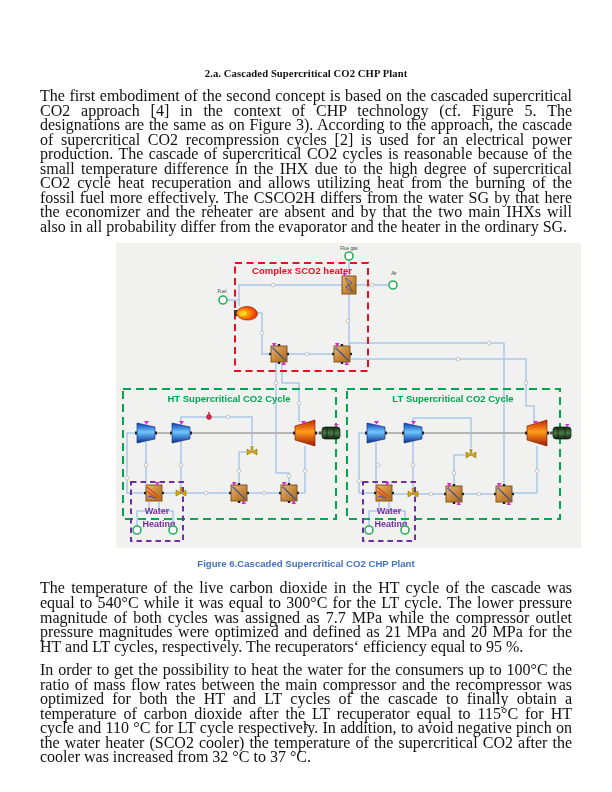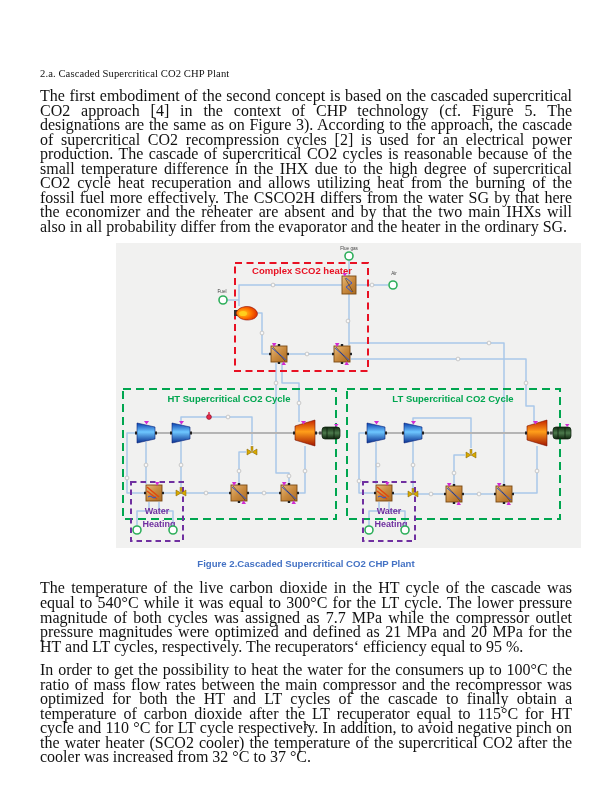--- a/index.html
+++ b/index.html
@@ -6,21 +6,21 @@
   .page{
     position:relative;
     width:612px;height:792px;
     background:#ffffff;
     font-family:"Liberation Serif", serif;
     color:#111;
     overflow:hidden;
   }
   .content{position:absolute;left:40px;top:60px;width:532px;}
   .title{
-    font-weight:normal;font-size:10.6px;
+    text-align:center;font-weight:bold;font-size:10.6px;
     margin:8px 0 10px 0;letter-spacing:.1px;
   }
   p.body{
     font-size:16px;line-height:14.55px;text-align:justify;
     margin:0 0 9px 0;
   }
   .figure-wrap{width:380px;margin:3px auto 0 auto;}
   .figure-caption{
     text-align:center;
     font-family:"Liberation Sans", sans-serif;
@@ -279,21 +279,21 @@
           <circle class="node" cx="262" cy="222" r="1.9"></circle>
           <circle class="node" cx="297" cy="222" r="1.9"></circle>
           <circle class="node" cx="243" cy="238" r="1.9"></circle>
           <circle class="node" cx="315" cy="251" r="1.9"></circle>
           <circle class="node" cx="363" cy="251" r="1.9"></circle>
           <circle class="node" cx="421" cy="228" r="1.9"></circle>
           <circle class="node" cx="338" cy="230" r="1.9"></circle>
         </g>
       </svg>
 
-      <div class="figure-caption">Figure 2.Cascaded Supercritical CO2 CHP Plant</div>
+      <div class="figure-caption">Figure 6.Cascaded Supercritical CO2 CHP Plant</div>
     </div>
 
     <p class="body">The temperature of the live carbon dioxide in the HT cycle of the cascade was equal to 540°C while it was equal to 300°C for the LT cycle. The lower pressure magnitude of both cycles was assigned as 7.7 MPa while the compressor outlet pressure magnitudes were optimized and defined as 21 MPa and 20 MPa for the HT and LT cycles, respectively. The recuperators‘ efficiency equal to 95 %.</p>
     <p class="body">In order to get the possibility to heat the water for the consumers up to 100°C the ratio of mass flow rates between the main compressor and the recompressor was optimized for both the HT and LT cycles of the cascade to finally obtain a temperature of carbon dioxide after the LT recuperator equal to 115°C for HT cycle and 110 °C for LT cycle respectively. In addition, to avoid negative pinch on the water heater (SCO2 cooler) the temperature of the supercritical CO2 after the cooler was increased from 32 °C to 37 °C.</p>
   </div>
 
   <div class="page-number">7</div>
 </div>
 
 </body></html>

